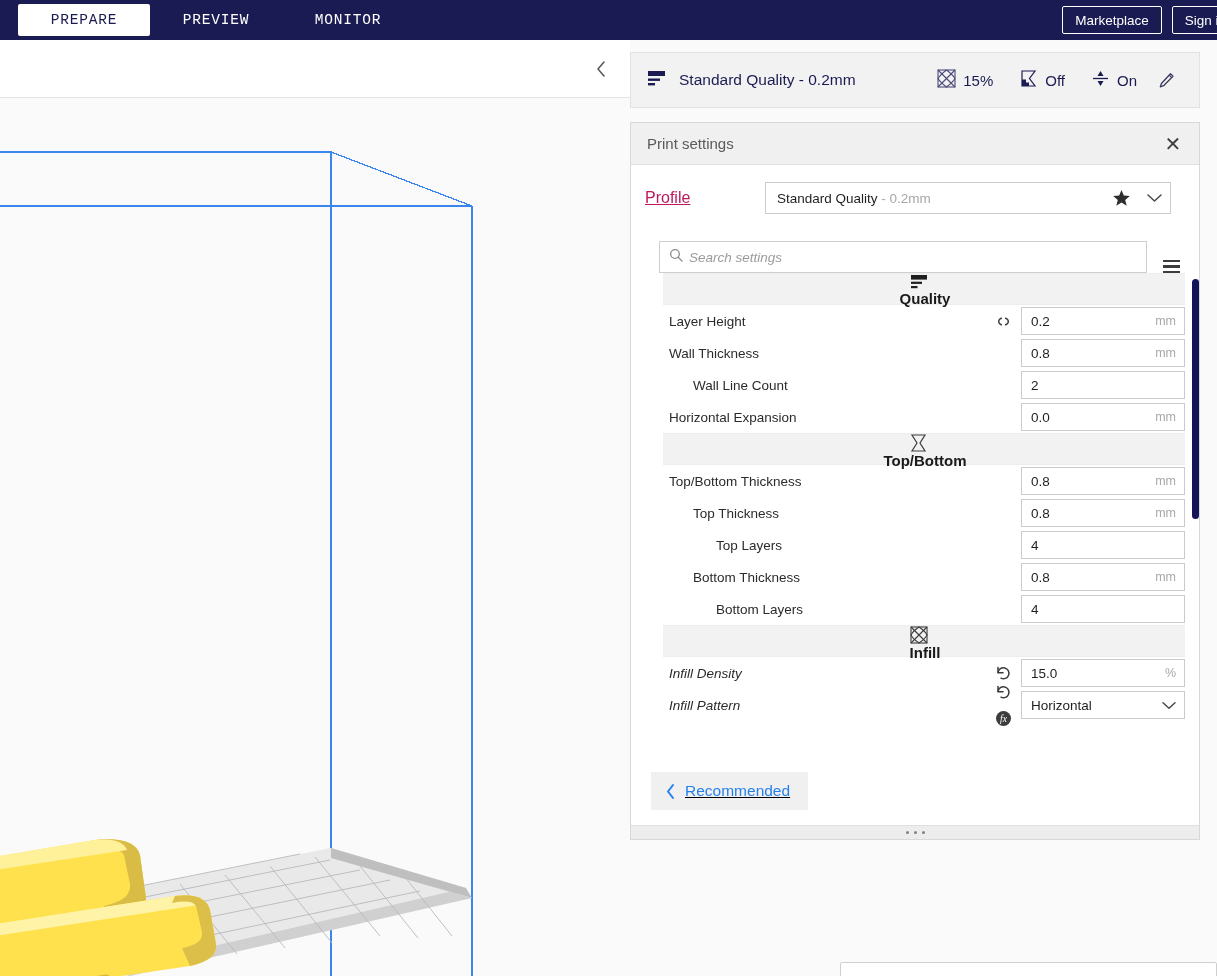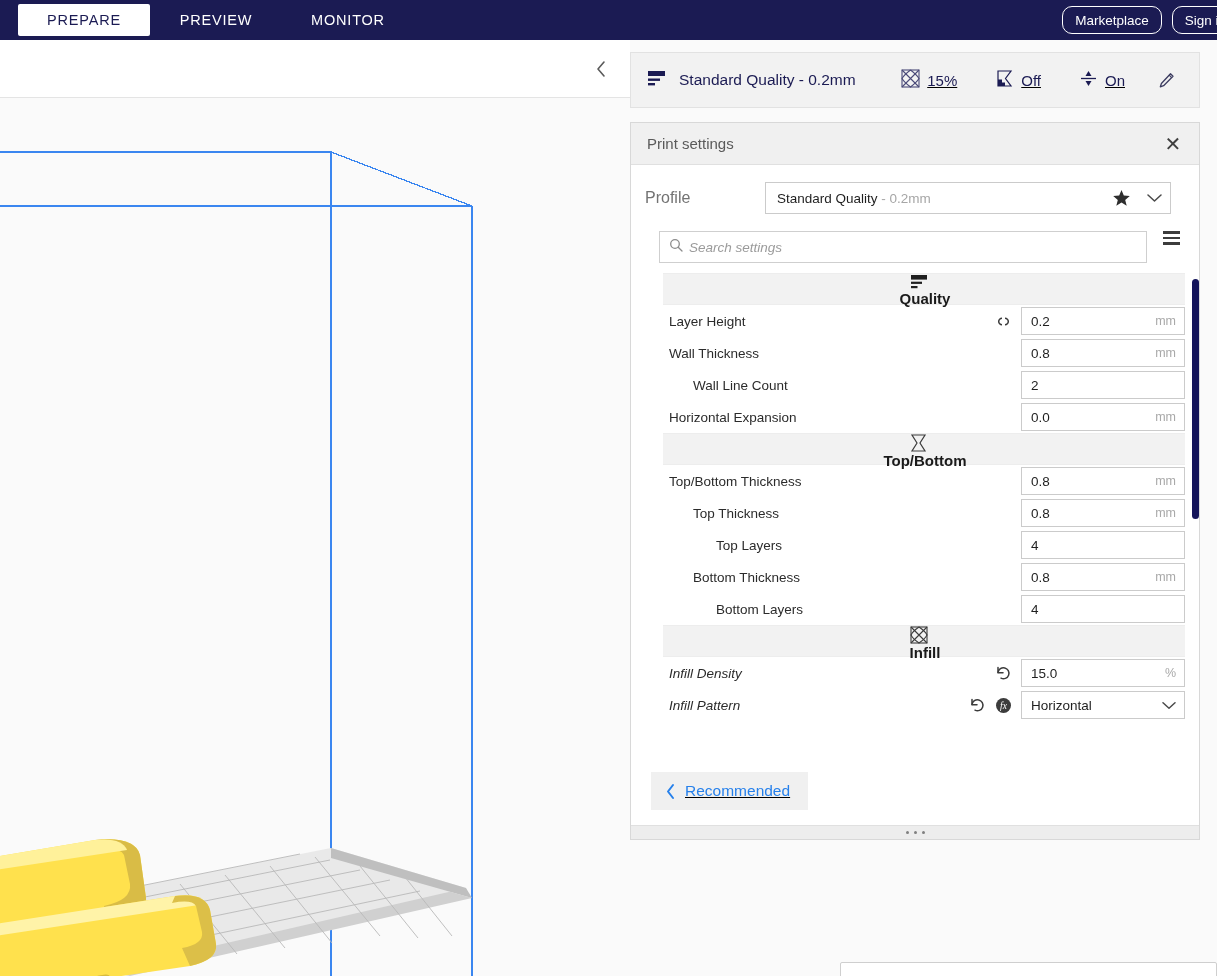--- a/index.html
+++ b/index.html
@@ -17,29 +17,29 @@
     background: #1b1b53;
     display: flex; align-items: center;
     z-index: 40;
   }
   .stage-tabs { display: flex; align-items: center; height: 40px; margin-left: 18px; }
   .stage-tab {
     height: 32px; min-width: 132px; padding: 0 16px;
     display: flex; align-items: center; justify-content: center;
     color: #ffffff; font-size: 14.5px; letter-spacing: 0.8px;
     border-radius: 2px; cursor: pointer; background: transparent;
-    font-family: Liberation Sans, sans-serif;
+    font-family: Liberation Mono, monospace;
   }
   .stage-tab.active { background: #ffffff; color: #1b1b53; }
   .topbar-right { margin-left: auto; display: flex; align-items: center; gap: 10px; padding-right: 0; }
   .top-btn {
     height: 28px; padding: 0 12px;
     display: flex; align-items: center; justify-content: center;
     border: 1px solid #ffffff; color: #ffffff; background: transparent;
-    font-size: 13.5px; cursor: pointer; border-radius: 10px; white-space: nowrap;
+    font-size: 13.5px; cursor: pointer; border-radius: 2px; white-space: nowrap;
     font-family: "Liberation Sans", sans-serif;
   }
   .top-btn.clipped { margin-right: -22px; }
 
   
   .viewport {
     position: absolute; left: 0; top: 40px; width: 630px; height: 936px;
     background: #fafafa; overflow: hidden;
   }
   .vp-topstrip {
@@ -66,21 +66,21 @@
   }
 
   
   .config-bar {
     position: absolute; left: 630px; top: 52px; width: 570px; height: 56px;
     background: #f2f2f2; border: 1px solid #e2e2e2;
     display: flex; align-items: center; z-index: 20;
   }
   .cfg-profile { display: flex; align-items: center; gap: 12px; margin-left: 16px; }
   .cfg-profile-name { font-size: 15.5px; color: #1b1b53; white-space: nowrap; }
-  .cfg-stats { display: flex; align-items: center; margin-left: auto; padding-right: 12px; gap: 12px; text-decoration: underline; }
+  .cfg-stats { display: flex; align-items: center; margin-left: auto; padding-right: 12px; gap: 0; }
   .cfg-stat { display: flex; align-items: center; gap: 7px; padding: 0 13px; cursor: pointer; }
   .cfg-stat-val { font-size: 15px; color: #1b1b53; }
   .cfg-pencil { padding: 0 12px 0 8px; cursor: pointer; display: flex; align-items: center; }
 
   
   .settings-panel {
     position: absolute; left: 630px; top: 122px; width: 570px; height: 718px;
     background: #ffffff; border: 1px solid #d8d8d8;
     display: flex; flex-direction: column; z-index: 25;
   }
@@ -91,32 +91,32 @@
   .sp-title { font-size: 15px; color: #5a5a5a; }
   .sp-close {
     margin-left: auto; width: 24px; height: 24px; cursor: pointer;
     display: flex; align-items: center; justify-content: center;
     font-size: 20px; color: #3f3f3f; line-height: 1;
   }
 
   .sp-profile-row {
     display: flex; align-items: center; height: 66px; padding: 0 28px 0 14px; flex: 0 0 auto;
   }
-  .sp-profile-label { font-size: 16px; color: #737373; width: 120px; }
+  .sp-profile-label { font-size: 16px; color: #be185d; width: 120px; text-decoration: underline; }
   .profile-select {
     flex: 1; height: 32px; border: 1px solid #cbcbcb; background: #ffffff;
     display: flex; align-items: center; padding: 0 8px 0 11px; cursor: pointer;
   }
   .profile-text { font-size: 13.5px; color: #1f1f1f; }
   .profile-text .dim { color: #a6a6a6; }
   .profile-star { margin-left: auto; color: #313131; display: flex; align-items: center; }
   .profile-caret { margin-left: 16px; color: #4a4a4a; display: flex; align-items: center; }
 
   .sp-search-row {
-    display: flex; align-items: flex-start; padding: 0 14px 0 28px; height: 42px; flex: 0 0 auto;
+    display: flex; align-items: flex-end; padding: 0 14px 0 28px; height: 42px; flex: 0 0 auto;
   }
   .search-box {
     flex: 1; height: 32px; border: 1px solid #cfcfcf; background: #ffffff;
     display: flex; align-items: center; padding: 0 9px; gap: 6px;
   }
   .search-box input {
     border: none; outline: none; flex: 1; font-size: 13.5px;
     font-family: "Liberation Sans", sans-serif; font-style: italic; color: #2c2c2c;
     background: transparent;
   }
@@ -136,21 +136,21 @@
   }
   .cat-icon { width: 26px; display: flex; align-items: center; justify-content: flex-start; }
   .cat-label { font-size: 15px; font-weight: bold; color: #1a1a1a; margin-left: 4px; }
   .cat-caret { margin-left: auto; color: #4a4a4a; display: flex; align-items: center; }
 
   .set-row { display: flex; align-items: center; height: 32px; padding-left: 6px; }
   .set-label { font-size: 13.5px; color: #2b2b2b; white-space: nowrap; }
   .set-label.italic { font-style: italic; }
   .set-label.ind1 { padding-left: 24px; }
   .set-label.ind2 { padding-left: 47px; }
-  .row-icons { margin-left: auto; display: flex; align-items: center; gap: 9px; padding-right: 9px; }
+  .row-icons { margin-left: auto; display: flex; align-items: center; gap: 9px; padding-right: 9px; flex-direction: column; }
   .ricon { width: 17px; height: 17px; display: flex; align-items: center; justify-content: center; cursor: pointer; }
 
   .val-field {
     width: 164px; height: 28px; border: 1px solid #cbcbcb; background: #ffffff;
     display: flex; align-items: center; padding: 0 8px 0 9px; flex: 0 0 auto;
   }
   .val-text { font-size: 13.5px; color: #1f1f1f; }
   .val-unit { margin-left: auto; font-size: 12.5px; color: #a9a9a9; }
   .val-caret { margin-left: auto; color: #4a4a4a; display: flex; align-items: center; }
 

